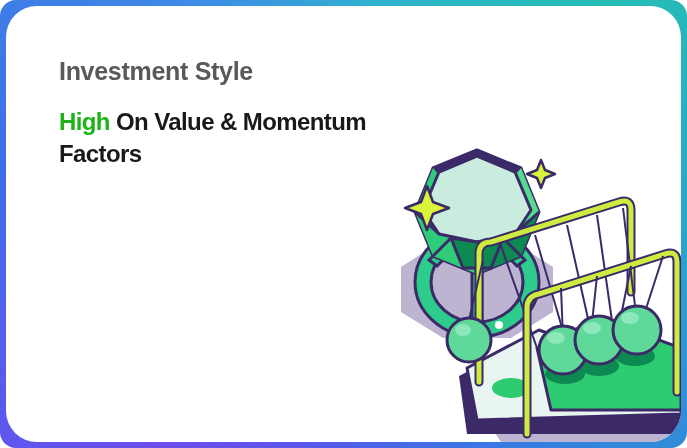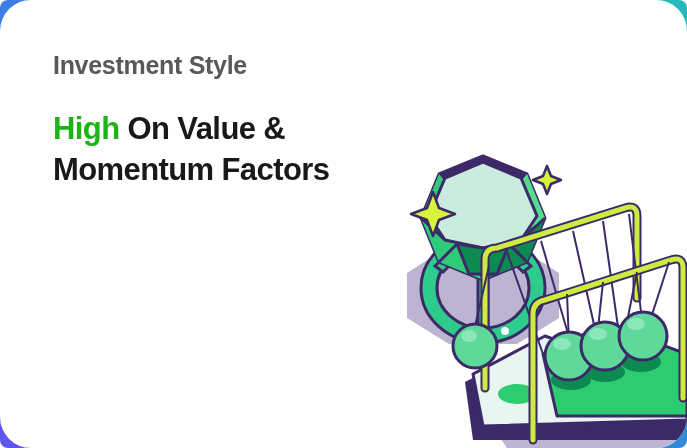--- a/index.html
+++ b/index.html
@@ -10,22 +10,22 @@
     background: #ffffff;
     font-family: "Liberation Sans", sans-serif;
     overflow: hidden;
   }
 
   
   .card-frame {
     position: relative;
     width: 687px;
     height: 448px;
-    border-radius: 8px;
-    padding: 0;
+    border-radius: 16px;
+    padding: 6px;
     background:
       conic-gradient(from 220deg at 50% 50%,
         #6d4df0 0deg,
         #3d6ee8 60deg,
         #3f8be6 105deg,
         #2fb3cf 150deg,
         #25bdb6 190deg,
         #2aa7c9 230deg,
         #3779e3 285deg,
         #5a56ee 330deg,
@@ -53,22 +53,22 @@
 
   .eyebrow {
     font-size: 25px;
     font-weight: 700;
     color: #58595b;
     letter-spacing: -0.3px;
     line-height: 1.2;
   }
 
   .headline {
-    margin-top: 28px;
-    font-size: 31px;
+    margin-top: 20px;
+    font-size: 24px;
     font-weight: 700;
     color: #18191b;
     letter-spacing: -0.6px;
     line-height: 1.33;
     max-width: 340px;
   }
 
   .headline .accent { color: #1eb316; }
 
   .description {

